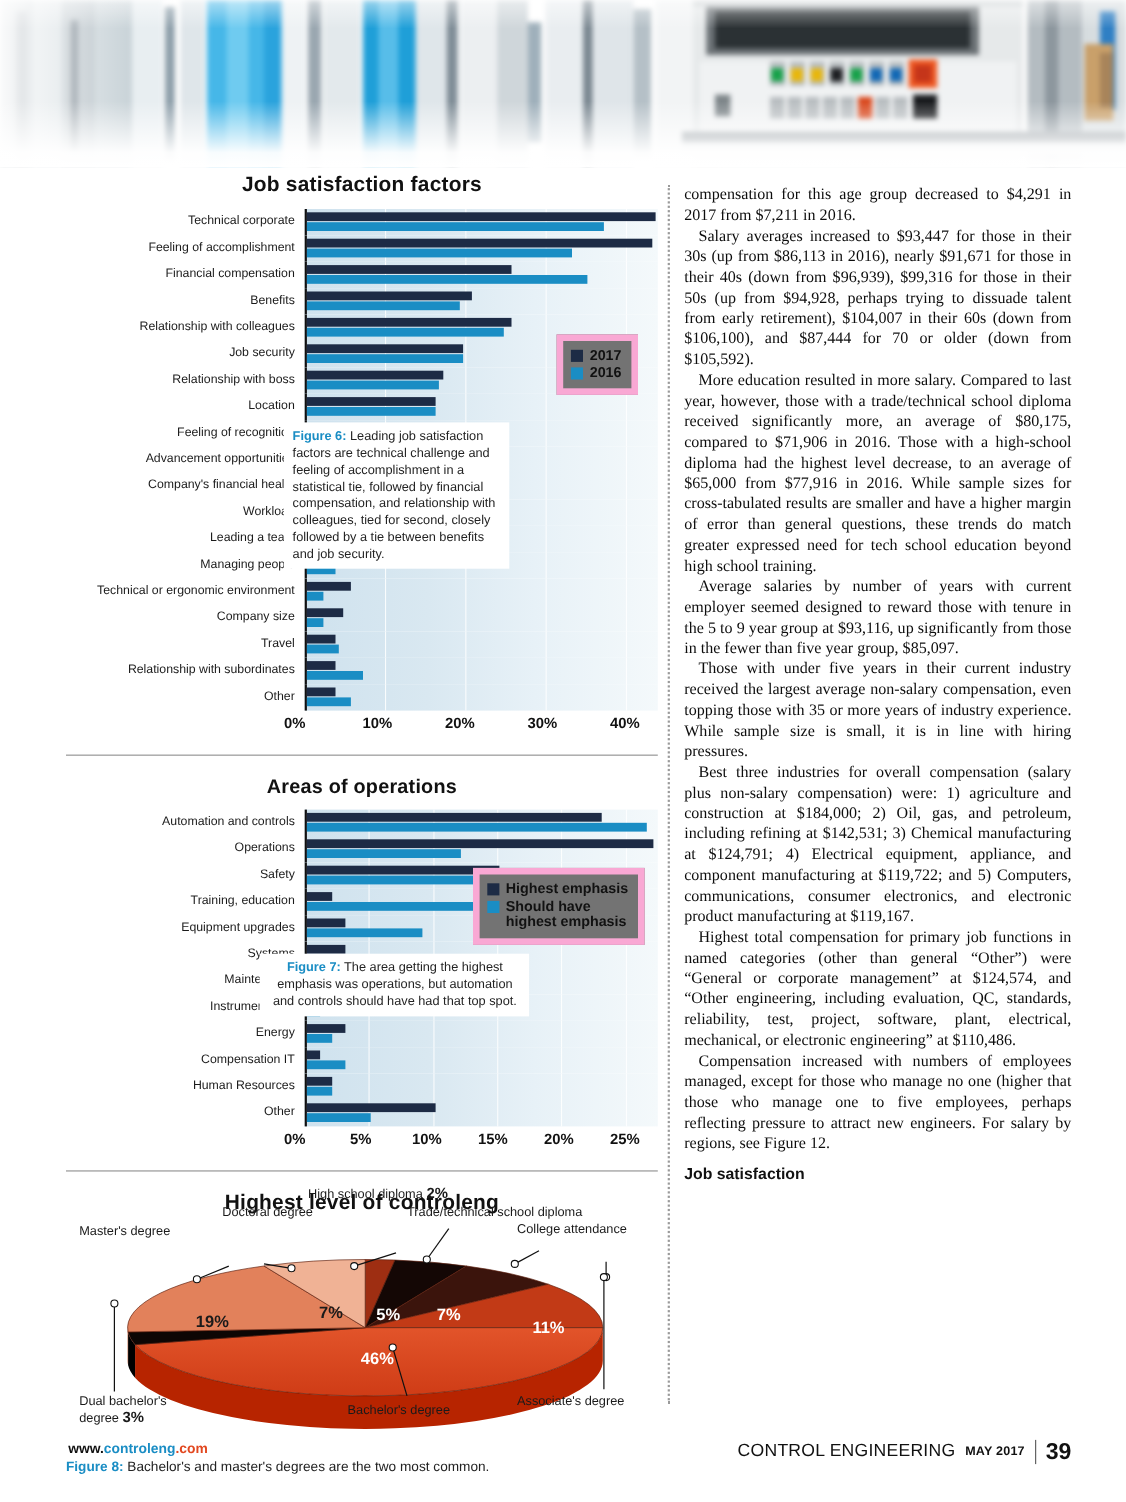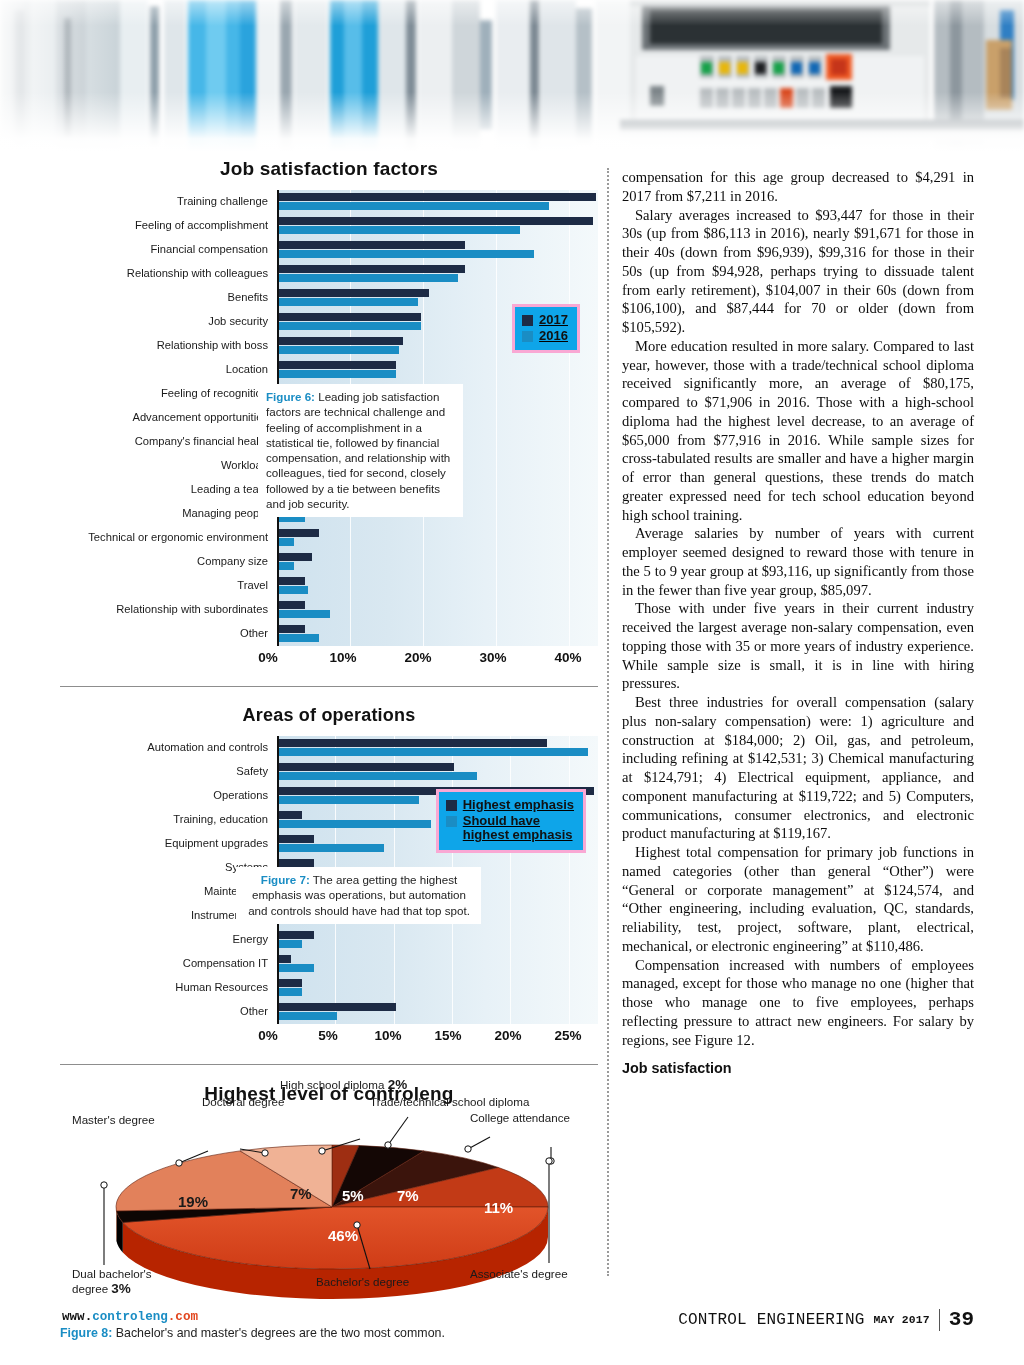--- a/index.html
+++ b/index.html
@@ -39,22 +39,22 @@
   .plotbg{position:absolute;left:0;top:0;right:0;bottom:0;
     background:linear-gradient(to right,#cfe2ee 0%,#d9e8f1 35%,#e7f1f7 65%,#f4f9fb 100%);}
   .grid{position:absolute;top:0;bottom:0;width:1px;background:#ffffff;opacity:.85;}
   .axisline{position:absolute;left:0;top:0;bottom:0;width:2px;background:#111;}
   .bar{position:absolute;left:2px;height:8px;}
   .bar.a{top:3px;background:#1d2b45;}
   .bar.b{top:12px;background:#1a8dc4;}
   .xaxis{position:relative;height:26px;margin-left:208px;}
   .xtick{position:absolute;top:4px;transform:translateX(-50%);font-size:13.5px;
     font-weight:bold;color:#111;}
-  .legend{position:absolute;background:#0ea5e9;border:3px solid #f9a8d4;
-    padding:5px 9px 6px 7px;z-index:5;text-decoration:underline;}
+  .legend{position:absolute;background:#737373;border:6px solid #f9a8d4;
+    padding:5px 9px 6px 7px;z-index:5;}
   .legend .li{display:flex;align-items:flex-start;gap:6px;font-size:13px;font-weight:bold;color:#111;
     line-height:1.12;margin:1px 0;}
   .sw{width:11px;height:11px;flex:0 0 11px;margin-top:2px;}
   .sw.a{background:#1d2b45;}
   .sw.b{background:#1a8dc4;}
 
   
   .figbox{position:absolute;background:#fff;z-index:4;padding:5px 7px 6px 8px;}
   .figbox p{margin:0;font-size:11.6px;line-height:1.32;color:#232323;}
   .figlabel{color:#1a8dc4;font-weight:bold;}
@@ -72,21 +72,21 @@
 
   
   .body p{font-family:"Liberation Serif", serif;font-size:14.6px;line-height:1.285;
     color:#0d0d0d;margin:0;text-align:justify;text-indent:13px;
     -webkit-hyphens:auto;hyphens:auto;}
   .body p.first{text-indent:0;}
   .subhead{font-family:"Liberation Sans", sans-serif;font-size:14.4px;font-weight:bold;
     color:#111;margin:11px 0 1px 0;}
 
   
-  .footer{position:absolute;left:62px;top:1308px;width:912px;height:26px;font-family:Liberation Mono, monospace;}
+  .footer{position:absolute;left:62px;top:1308px;width:912px;height:26px;}
   .foot-left{position:absolute;left:0;top:2px;font-size:12.6px;font-weight:bold;color:#111;}
   .foot-left .b{color:#1a8dc4;}
   .foot-left .r{color:#e2471f;}
   .foot-right{position:absolute;right:0;top:0;display:flex;align-items:center;gap:9px;}
   .foot-right .mag{font-size:16px;color:#111;letter-spacing:.2px;}
   .foot-right .mo{font-size:11.4px;font-weight:bold;color:#111;letter-spacing:.2px;}
   .foot-right .sep{width:1px;height:22px;background:#555;}
   .foot-right .pg{font-size:21px;font-weight:bold;color:#111;}
 </style>
 </head>
@@ -166,21 +166,21 @@
 </div>
 
 <div class="col-divider"></div>
 
 <div class="left-col">
 
   <div class="chart">
     <div class="chart-title">Job satisfaction factors</div>
     <div class="rows" id="rows6">
         <div class="row">
-          <div class="cat">Training challenge</div>
+          <div class="cat">Technical corporate</div>
           <div class="plot">
             <div class="plotbg"></div>
             <div class="grid" style="left:22.727272727272727%"></div>
             <div class="grid" style="left:45.45454545454545%"></div>
             <div class="grid" style="left:68.18181818181817%"></div>
             <div class="grid" style="left:90.9090909090909%"></div>
             <div class="axisline"></div>
             <div class="bar a" style="width:98.86363636363636%"></div>
             <div class="bar b" style="width:84.0909090909091%"></div>
           </div>
@@ -205,43 +205,43 @@
             <div class="grid" style="left:22.727272727272727%"></div>
             <div class="grid" style="left:45.45454545454545%"></div>
             <div class="grid" style="left:68.18181818181817%"></div>
             <div class="grid" style="left:90.9090909090909%"></div>
             <div class="axisline"></div>
             <div class="bar a" style="width:57.95454545454546%"></div>
             <div class="bar b" style="width:79.54545454545455%"></div>
           </div>
         </div>
         <div class="row">
+          <div class="cat">Benefits</div>
+          <div class="plot">
+            <div class="plotbg"></div>
+            <div class="grid" style="left:22.727272727272727%"></div>
+            <div class="grid" style="left:45.45454545454545%"></div>
+            <div class="grid" style="left:68.18181818181817%"></div>
+            <div class="grid" style="left:90.9090909090909%"></div>
+            <div class="axisline"></div>
+            <div class="bar a" style="width:46.590909090909086%"></div>
+            <div class="bar b" style="width:43.18181818181818%"></div>
+          </div>
+        </div>
+        <div class="row">
           <div class="cat">Relationship with colleagues</div>
           <div class="plot">
             <div class="plotbg"></div>
             <div class="grid" style="left:22.727272727272727%"></div>
             <div class="grid" style="left:45.45454545454545%"></div>
             <div class="grid" style="left:68.18181818181817%"></div>
             <div class="grid" style="left:90.9090909090909%"></div>
             <div class="axisline"></div>
             <div class="bar a" style="width:57.95454545454546%"></div>
             <div class="bar b" style="width:55.68181818181818%"></div>
-          </div>
-        </div>
-        <div class="row">
-          <div class="cat">Benefits</div>
-          <div class="plot">
-            <div class="plotbg"></div>
-            <div class="grid" style="left:22.727272727272727%"></div>
-            <div class="grid" style="left:45.45454545454545%"></div>
-            <div class="grid" style="left:68.18181818181817%"></div>
-            <div class="grid" style="left:90.9090909090909%"></div>
-            <div class="axisline"></div>
-            <div class="bar a" style="width:46.590909090909086%"></div>
-            <div class="bar b" style="width:43.18181818181818%"></div>
           </div>
         </div>
         <div class="row">
           <div class="cat">Job security</div>
           <div class="plot">
             <div class="plotbg"></div>
             <div class="grid" style="left:22.727272727272727%"></div>
             <div class="grid" style="left:45.45454545454545%"></div>
             <div class="grid" style="left:68.18181818181817%"></div>
             <div class="grid" style="left:90.9090909090909%"></div>
@@ -457,45 +457,45 @@
             <div class="grid" style="left:36.36363636363637%"></div>
             <div class="grid" style="left:54.54545454545454%"></div>
             <div class="grid" style="left:72.72727272727273%"></div>
             <div class="grid" style="left:90.9090909090909%"></div>
             <div class="axisline"></div>
             <div class="bar a" style="width:83.63636363636363%"></div>
             <div class="bar b" style="width:96.36363636363636%"></div>
           </div>
         </div>
         <div class="row">
+          <div class="cat">Operations</div>
+          <div class="plot">
+            <div class="plotbg"></div>
+            <div class="grid" style="left:18.181818181818183%"></div>
+            <div class="grid" style="left:36.36363636363637%"></div>
+            <div class="grid" style="left:54.54545454545454%"></div>
+            <div class="grid" style="left:72.72727272727273%"></div>
+            <div class="grid" style="left:90.9090909090909%"></div>
+            <div class="axisline"></div>
+            <div class="bar a" style="width:98.18181818181819%"></div>
+            <div class="bar b" style="width:43.63636363636363%"></div>
+          </div>
+        </div>
+        <div class="row">
           <div class="cat">Safety</div>
           <div class="plot">
             <div class="plotbg"></div>
             <div class="grid" style="left:18.181818181818183%"></div>
             <div class="grid" style="left:36.36363636363637%"></div>
             <div class="grid" style="left:54.54545454545454%"></div>
             <div class="grid" style="left:72.72727272727273%"></div>
             <div class="grid" style="left:90.9090909090909%"></div>
             <div class="axisline"></div>
             <div class="bar a" style="width:54.54545454545454%"></div>
             <div class="bar b" style="width:61.81818181818181%"></div>
-          </div>
-        </div>
-        <div class="row">
-          <div class="cat">Operations</div>
-          <div class="plot">
-            <div class="plotbg"></div>
-            <div class="grid" style="left:18.181818181818183%"></div>
-            <div class="grid" style="left:36.36363636363637%"></div>
-            <div class="grid" style="left:54.54545454545454%"></div>
-            <div class="grid" style="left:72.72727272727273%"></div>
-            <div class="grid" style="left:90.9090909090909%"></div>
-            <div class="axisline"></div>
-            <div class="bar a" style="width:98.18181818181819%"></div>
-            <div class="bar b" style="width:43.63636363636363%"></div>
           </div>
         </div>
         <div class="row">
           <div class="cat">Training, education</div>
           <div class="plot">
             <div class="plotbg"></div>
             <div class="grid" style="left:18.181818181818183%"></div>
             <div class="grid" style="left:36.36363636363637%"></div>
             <div class="grid" style="left:54.54545454545454%"></div>
             <div class="grid" style="left:72.72727272727273%"></div>

